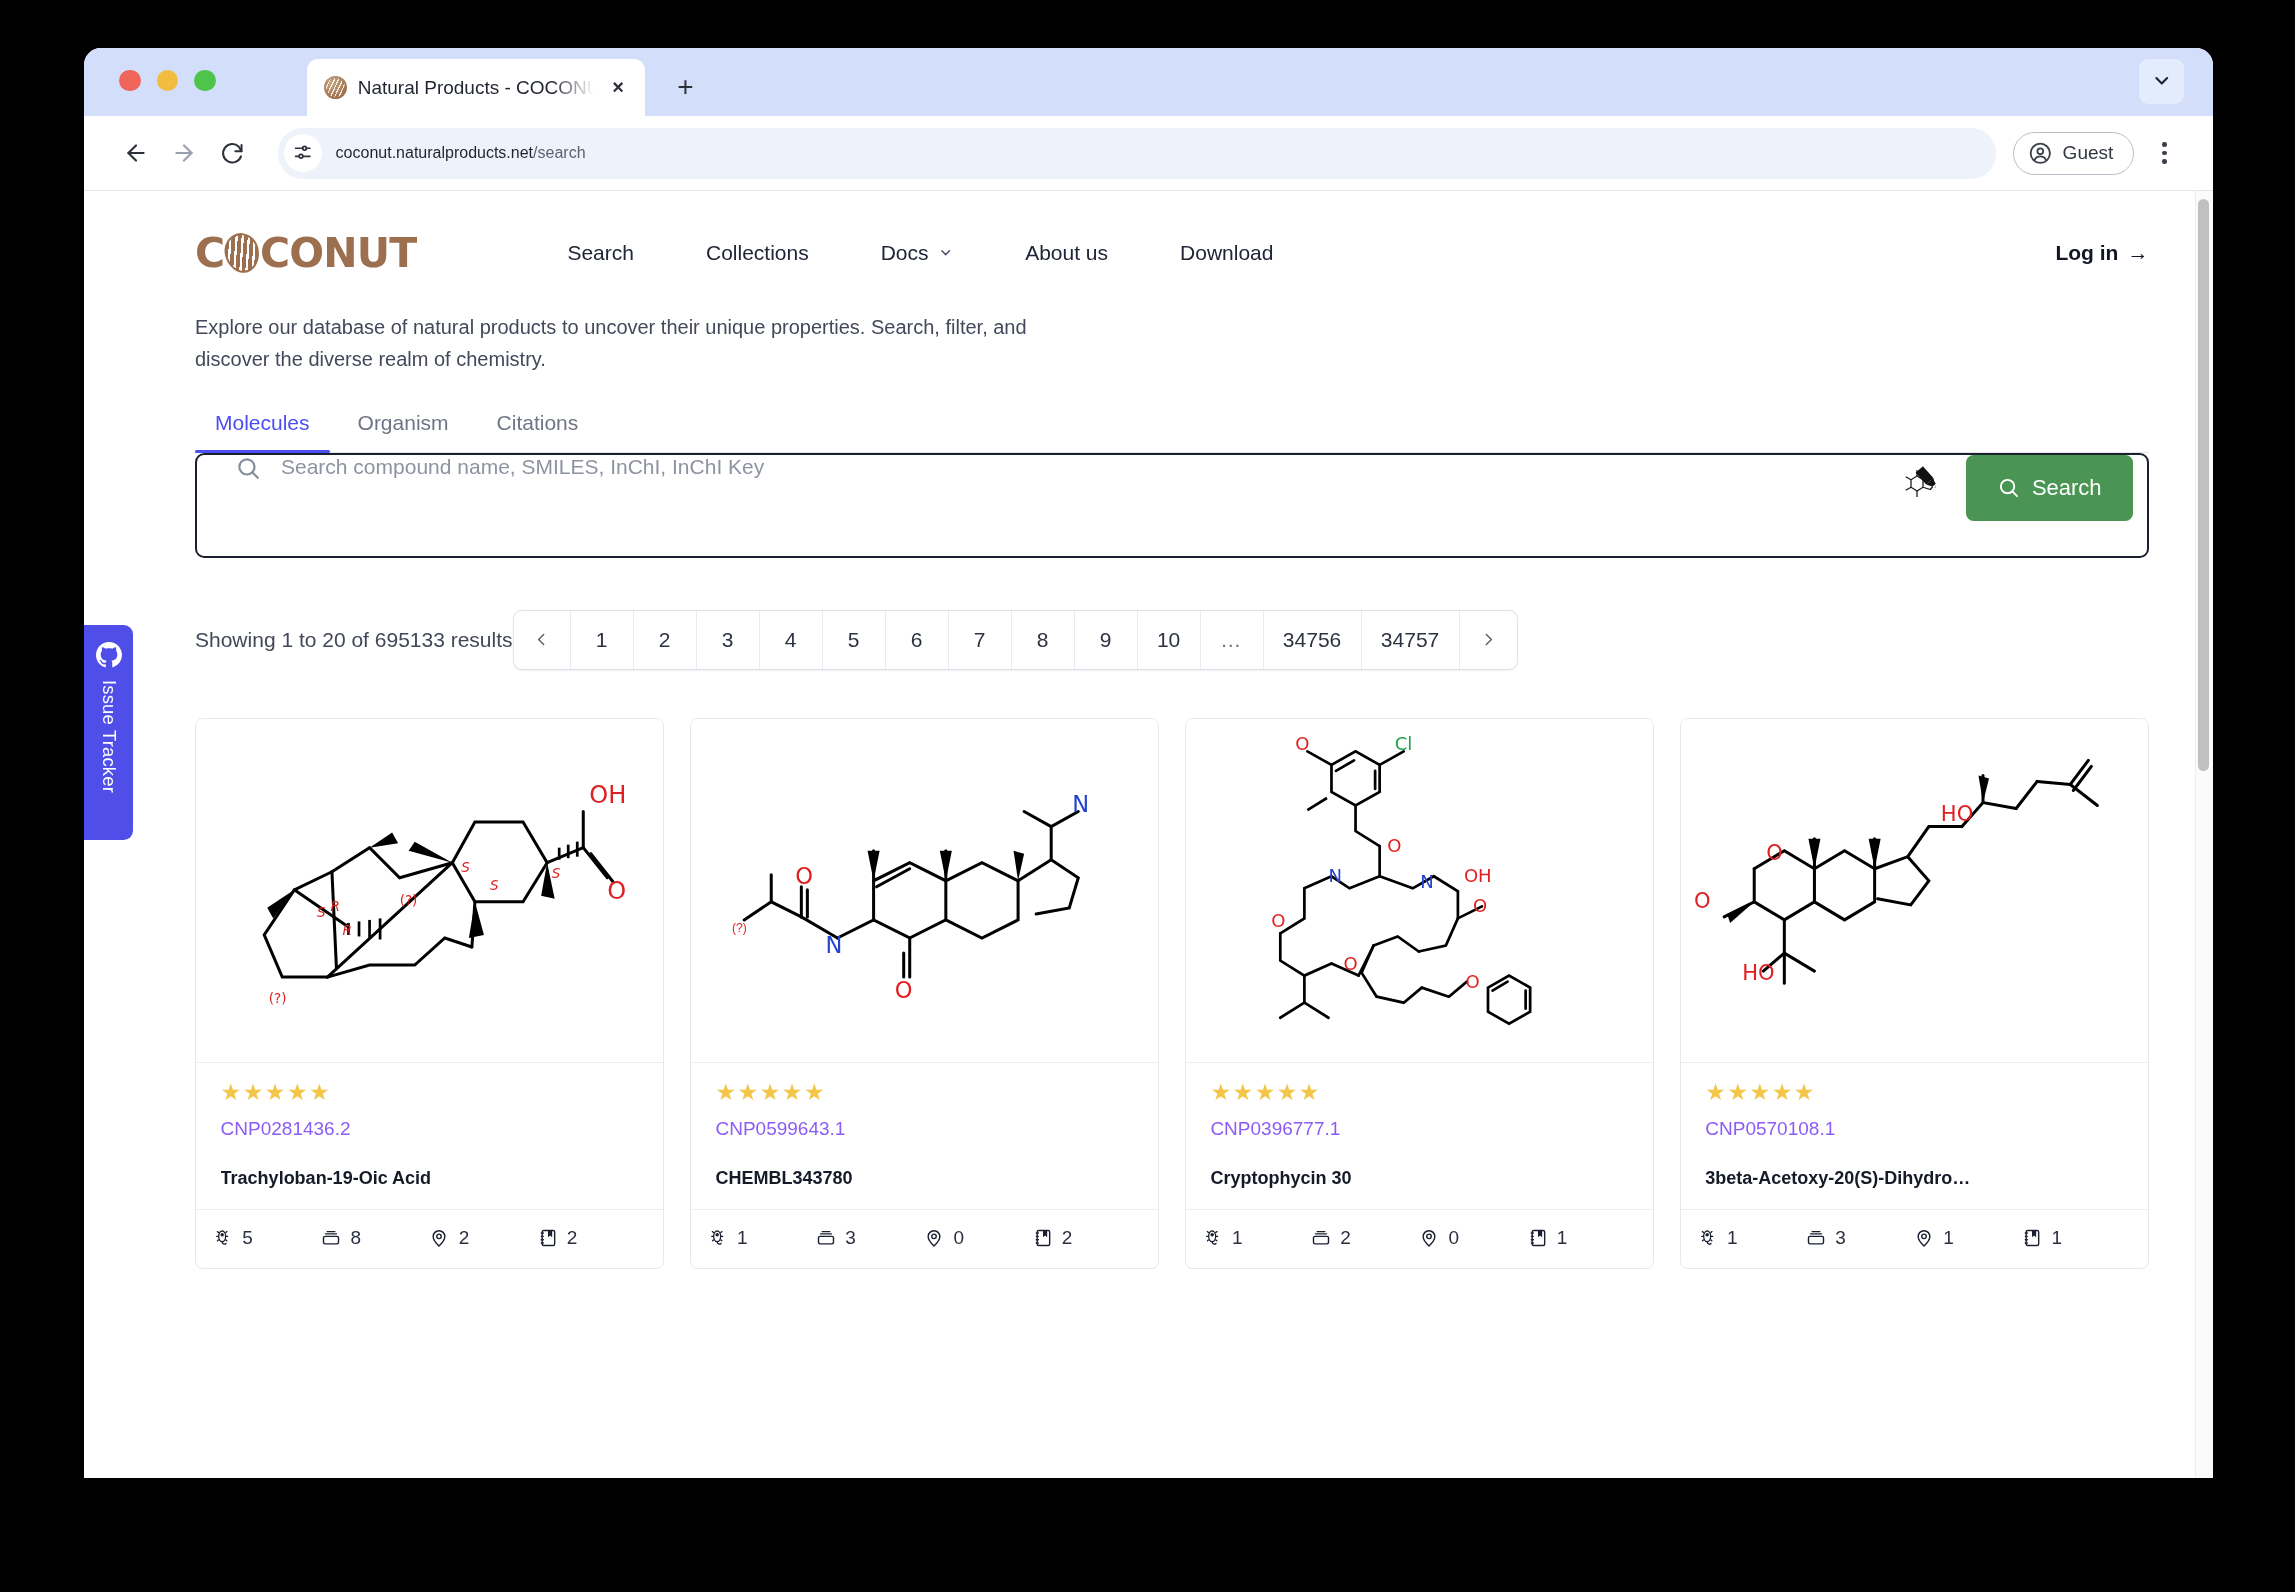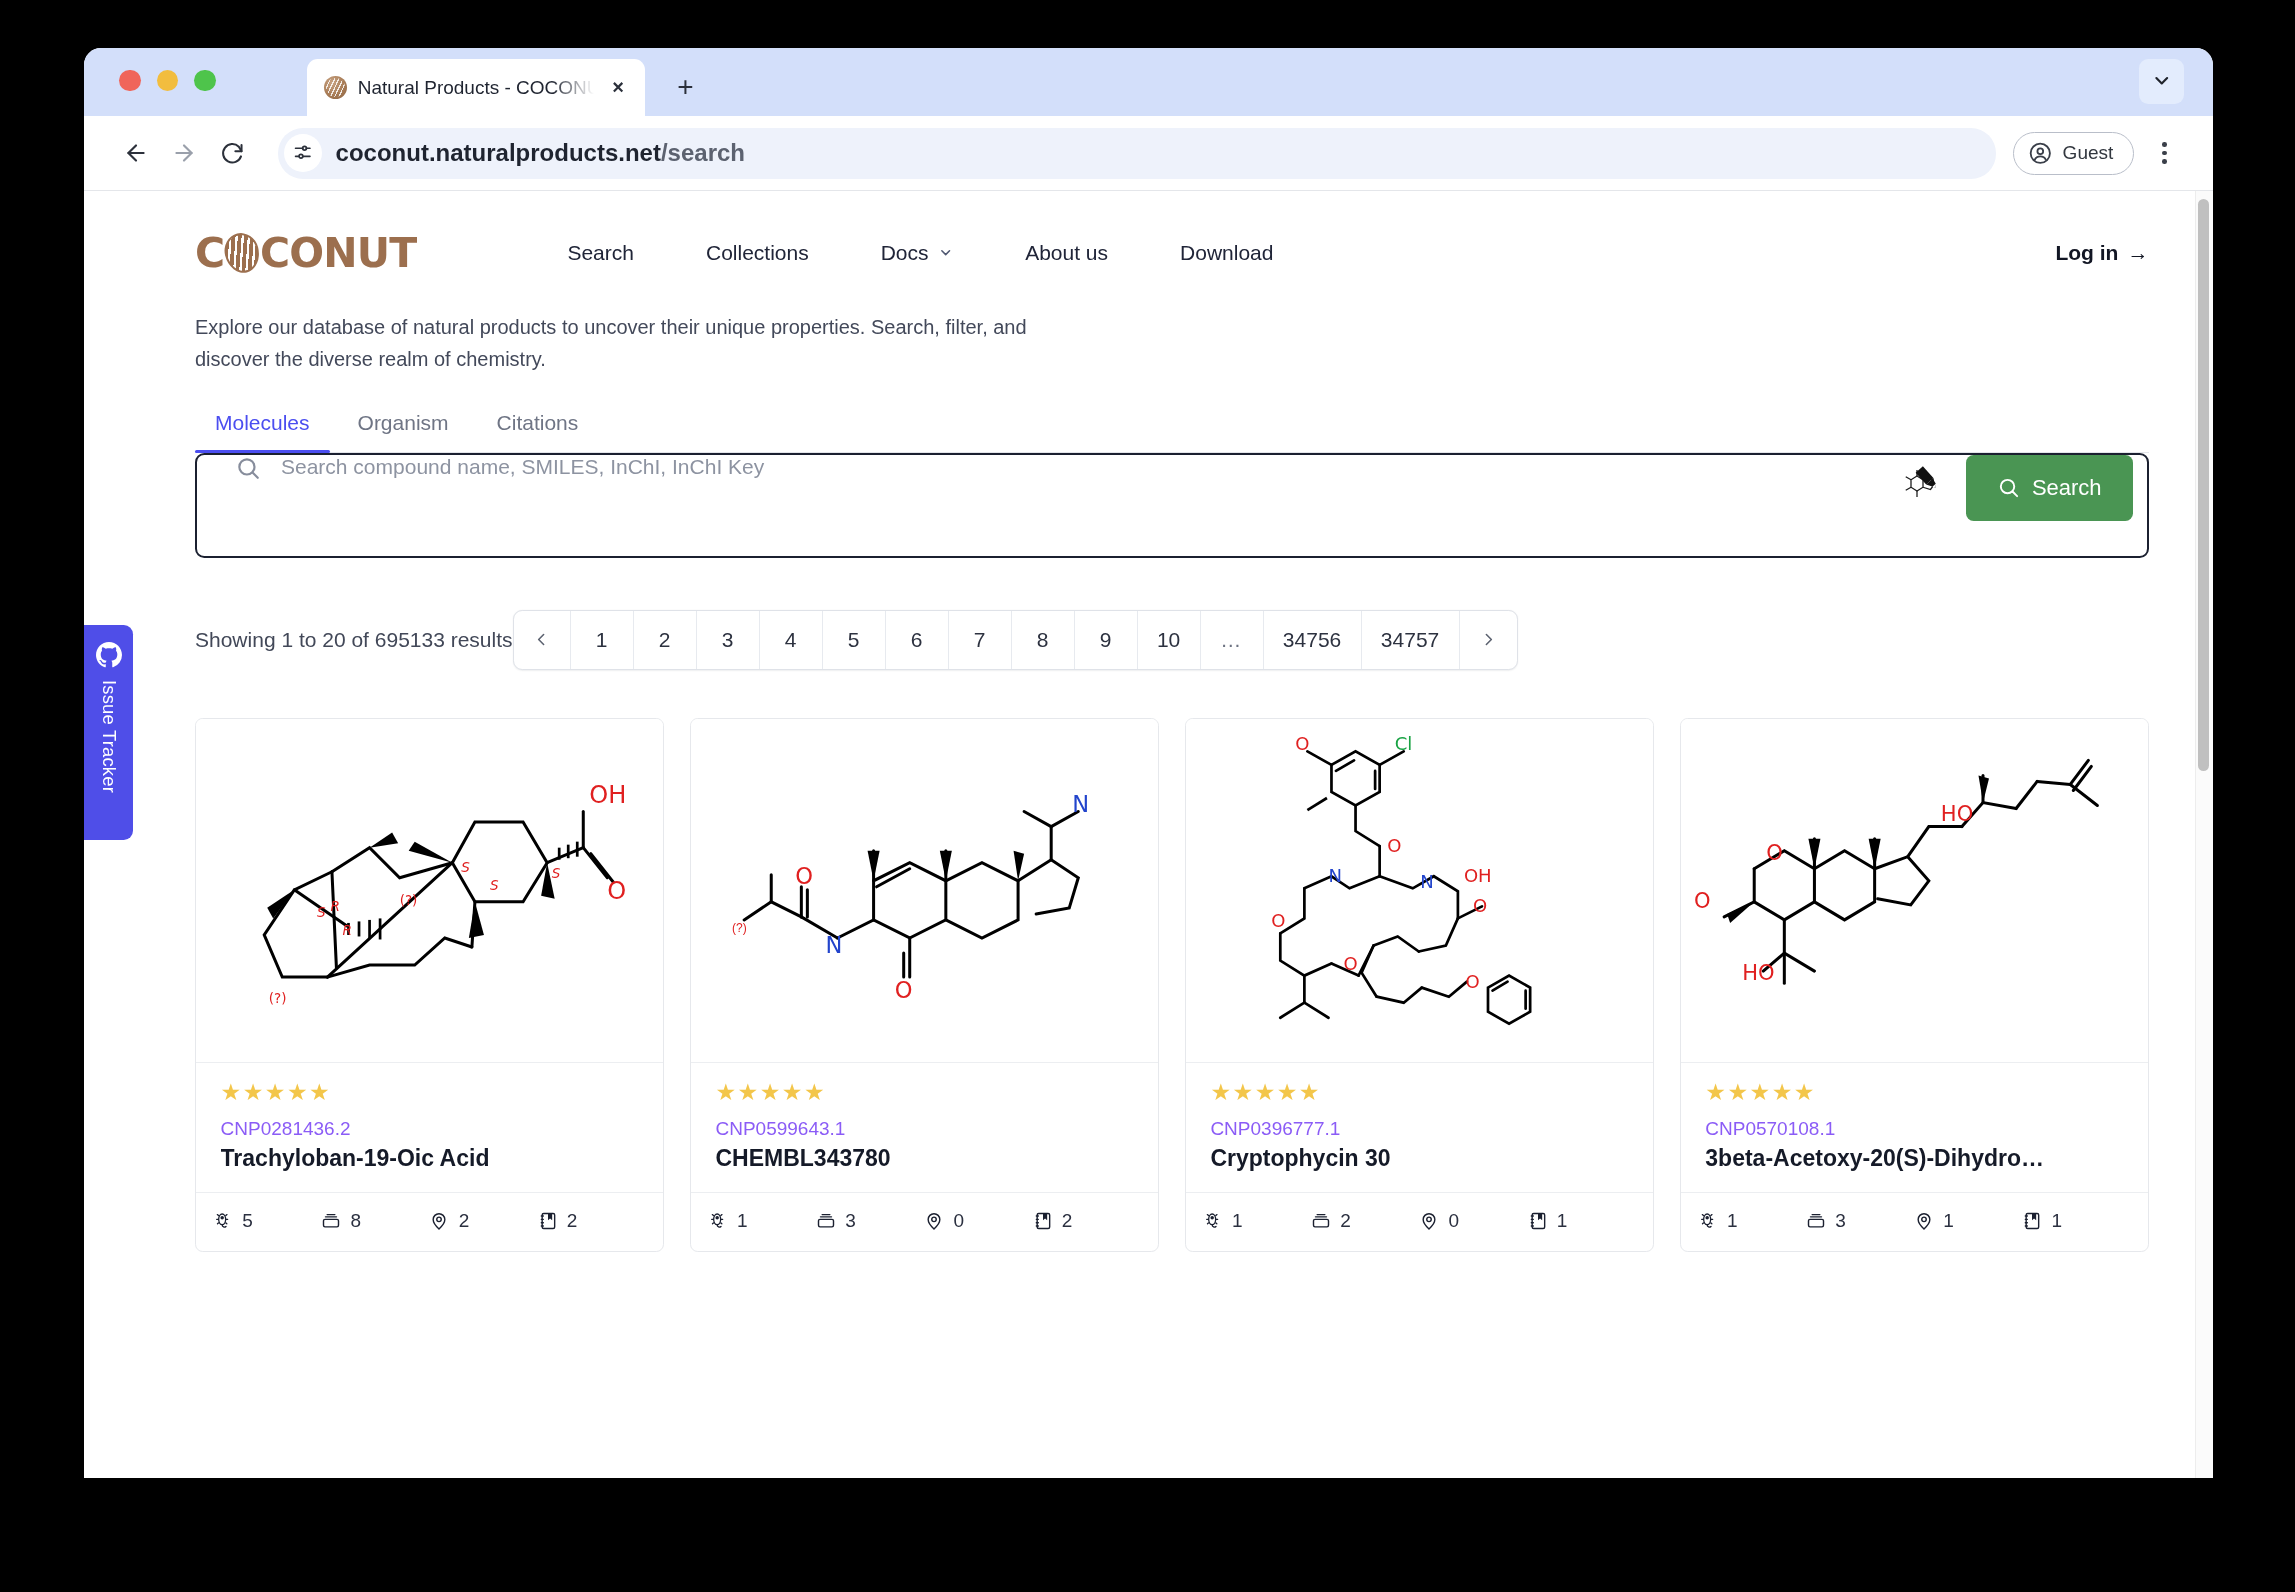--- a/index.html
+++ b/index.html
@@ -102,21 +102,21 @@
     background: #eef2fb; border-radius: 25px;
     display: flex; align-items: center; padding: 0 7.7px 0 6.1px;
   }
   .omnibox-icon {
     width: 38px; height: 38px; border-radius: 50%;
     background: #ffffff;
     display: flex; align-items: center; justify-content: center;
     flex: 0 0 auto; margin-right: 14px;
   }
   .omnibox-url {
-    font-size: 24px; color: #1f2430; white-space: nowrap; font-weight: bold;
+    font-size: 16px; color: #1f2430; white-space: nowrap;
   }
   .omnibox-url .dim { color: #5c6270; }
   .guest-chip {
     flex: 0 0 auto; height: 43px; border-radius: 21.5px;
     border: 1.5px solid #b9bec9;
     display: flex; align-items: center; gap: 10px;
     padding: 0 20px 0 14px;
     font-size: 19px; color: #32373f;
   }
   .kebab {
@@ -292,21 +292,21 @@
     border-bottom: 0.8px solid #eceef1;
     display: flex; align-items: center; justify-content: center;
     padding: 7.7px;
     background: #fff;
   }
   .card-struct svg { width: 100%; height: 100%; }
   .card-body { padding: 18.4px 24.6px 20px 24.6px; }
   .stars { color: #f3c64a; font-size: 23px; letter-spacing: 1.5px; line-height: 1; }
   .card-id { margin-top: 14px; font-size: 19px; color: #8b5cf6; }
   .card-name {
-    margin-top: 5px; font-size: 23px; font-weight: 700; color: #151a28;
+    margin-top: 28px; font-size: 18px; font-weight: 700; color: #151a28;
     white-space: nowrap; overflow: hidden; text-overflow: ellipsis;
   }
   .card-footer {
     border-top: 0.8px solid #eceef1;
     display: flex; align-items: center;
     padding: 17px 17px 18.4px 17px;
     gap: 0;
   }
   .stat {
     flex: 1 1 0; display: flex; align-items: center; gap: 9.2px;

